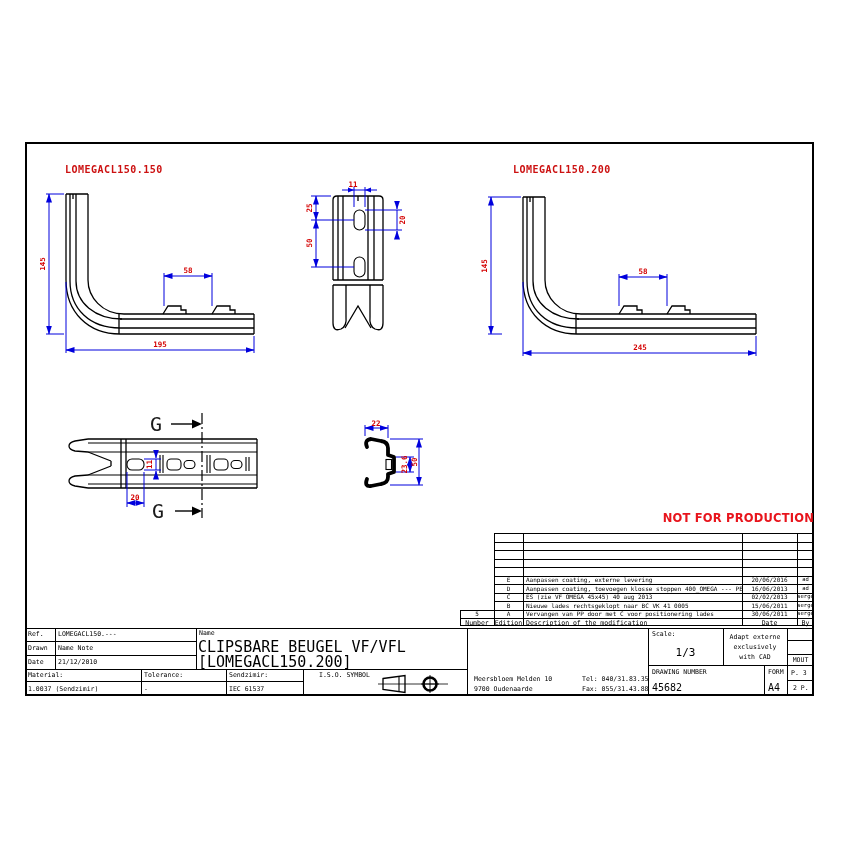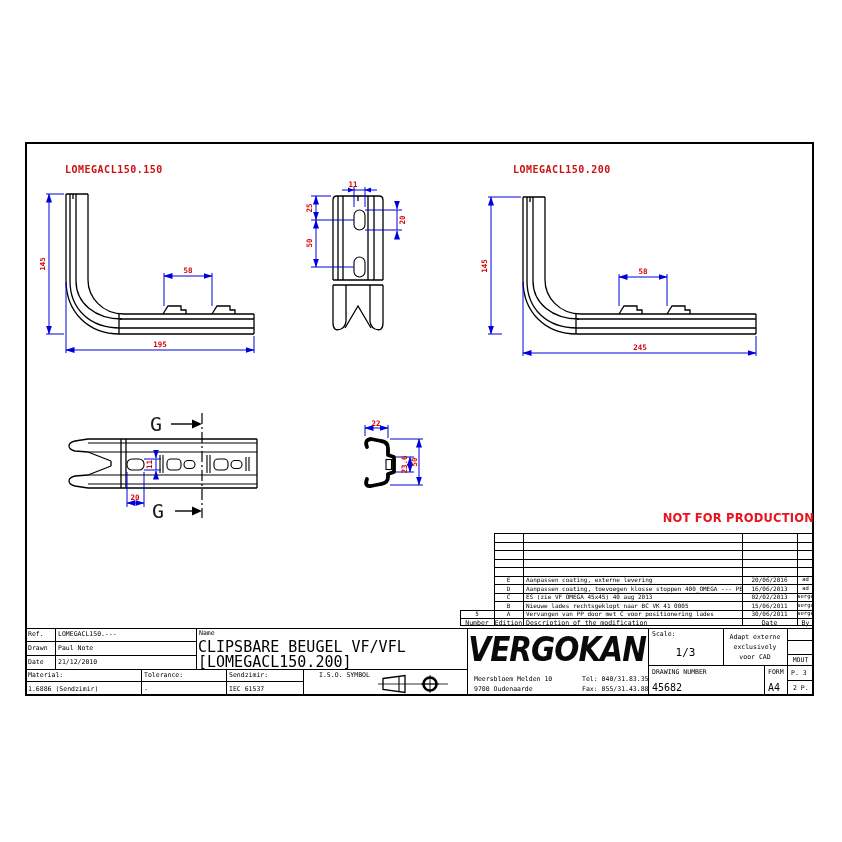--- a/index.html
+++ b/index.html
@@ -240,61 +240,58 @@
     <div class="vl" style="left:278px;top:41px;height:27px"></div>
     <div class="vl" style="left:442px;top:0;height:68px"></div>
     <div class="vl" style="left:623px;top:0;height:68px"></div>
     <div class="vl" style="left:698px;top:0;height:37px"></div>
     <div class="vl" style="left:739px;top:37px;height:31px"></div>
     <div class="vl" style="left:762px;top:0;height:68px"></div>
 
     <div class="t" style="left:3px;top:3px">Ref.</div>
     <div class="t" style="left:33px;top:3px">LOMEGACL150.---</div>
     <div class="t" style="left:3px;top:17px">Drawn</div>
-    <div class="t" style="left:33px;top:17px">Paul Note</div>
+    <div class="t" style="left:33px;top:17px">Name Note</div>
     <div class="t" style="left:3px;top:31px">Date</div>
     <div class="t" style="left:33px;top:31px">21/12/2010</div>
 
     <div class="t" style="left:174px;top:2px">Name</div>
     <div class="tm" style="left:173px;top:10px">CLIPSBARE BEUGEL VF/VFL</div>
     <div class="tm" style="left:173px;top:25px">[LOMEGACL150.200]</div>
 
     <div class="t" style="left:3px;top:44px">Material:</div>
-    <div class="t" style="left:3px;top:58px">1.6886 (Sendzimir)</div>
+    <div class="t" style="left:3px;top:58px">1.0037 (Sendzimir)</div>
     <div class="t" style="left:119px;top:44px">Tolerance:</div>
     <div class="t" style="left:119px;top:58px">-</div>
     <div class="t" style="left:204px;top:44px">Sendzimir:</div>
     <div class="t" style="left:204px;top:58px">IEC 61537</div>
     <div class="t" style="left:294px;top:44px">I.S.O. SYMBOL</div>
 
     <svg class="abs" style="left:353px;top:45px" width="90" height="22" viewBox="0 0 90 22">
       <line x1="0" y1="11" x2="70" y2="11" stroke="#000" stroke-width="0.8"></line>
       <path d="M5,5.5 L27,2.5 L27,19.5 L5,16.5 Z" fill="none" stroke="#000" stroke-width="1.3"></path>
       <line x1="21" y1="3.2" x2="21" y2="18.8" stroke="#000" stroke-width="1.1"></line>
       <g>
         <circle cx="52" cy="11" r="6.5" fill="none" stroke="#000" stroke-width="2.6"></circle>
         <line x1="43" y1="11" x2="61" y2="11" stroke="#000" stroke-width="0.9"></line>
         <line x1="52" y1="2" x2="52" y2="20" stroke="#000" stroke-width="0.9"></line>
       </g>
     </svg>
 
-    <div class="logo" style="left:442px;top:0;width:181px;height:42px">
-      <span>VERGOKAN</span>
-    </div>
     <div class="t" style="left:449px;top:48px">Meersbloem Melden 10</div>
     <div class="t" style="left:449px;top:58px">9700 Oudenaarde</div>
     <div class="t" style="left:557px;top:48px">Tel: 040/31.83.35</div>
     <div class="t" style="left:557px;top:58px">Fax: 055/31.43.88</div>
 
     <div class="t" style="left:627px;top:3px">Scale:</div>
     <div class="tb10 ctr" style="left:623px;top:19px;width:75px;font-size:11px">1/3</div>
 
     <div class="t ctr" style="left:698px;top:6px;width:64px">Adapt externe</div>
     <div class="t ctr" style="left:698px;top:16px;width:64px">exclusively</div>
-    <div class="t ctr" style="left:698px;top:26px;width:64px">voor CAD</div>
+    <div class="t ctr" style="left:698px;top:26px;width:64px">with CAD</div>
     <div class="t ctr" style="left:762px;top:29px;width:27px">MOUT</div>
 
     <div class="t" style="left:627px;top:41px">DRAWING NUMBER</div>
     <div class="tb10" style="left:627px;top:55px">45682</div>
     <div class="t" style="left:743px;top:41px">FORM</div>
     <div class="tb10" style="left:743px;top:55px">A4</div>
     <div class="t" style="left:766px;top:42px">P. 3</div>
     <div class="t" style="left:768px;top:57px">2 P.</div>
   </div>
 

